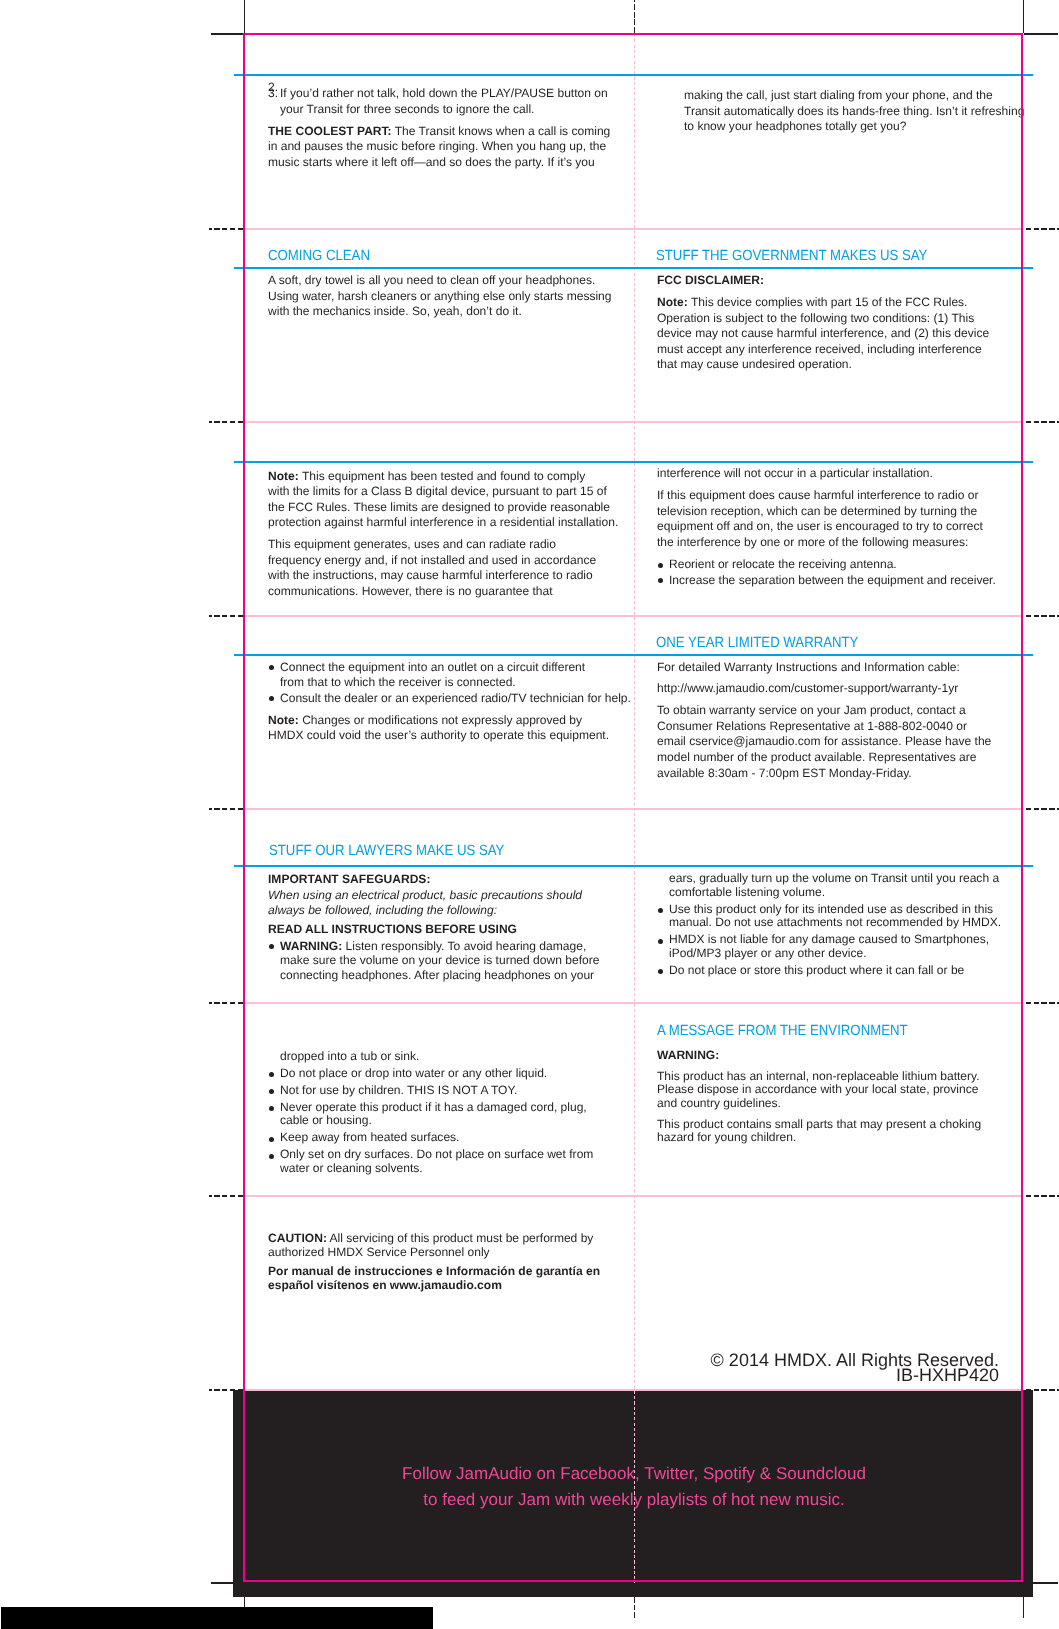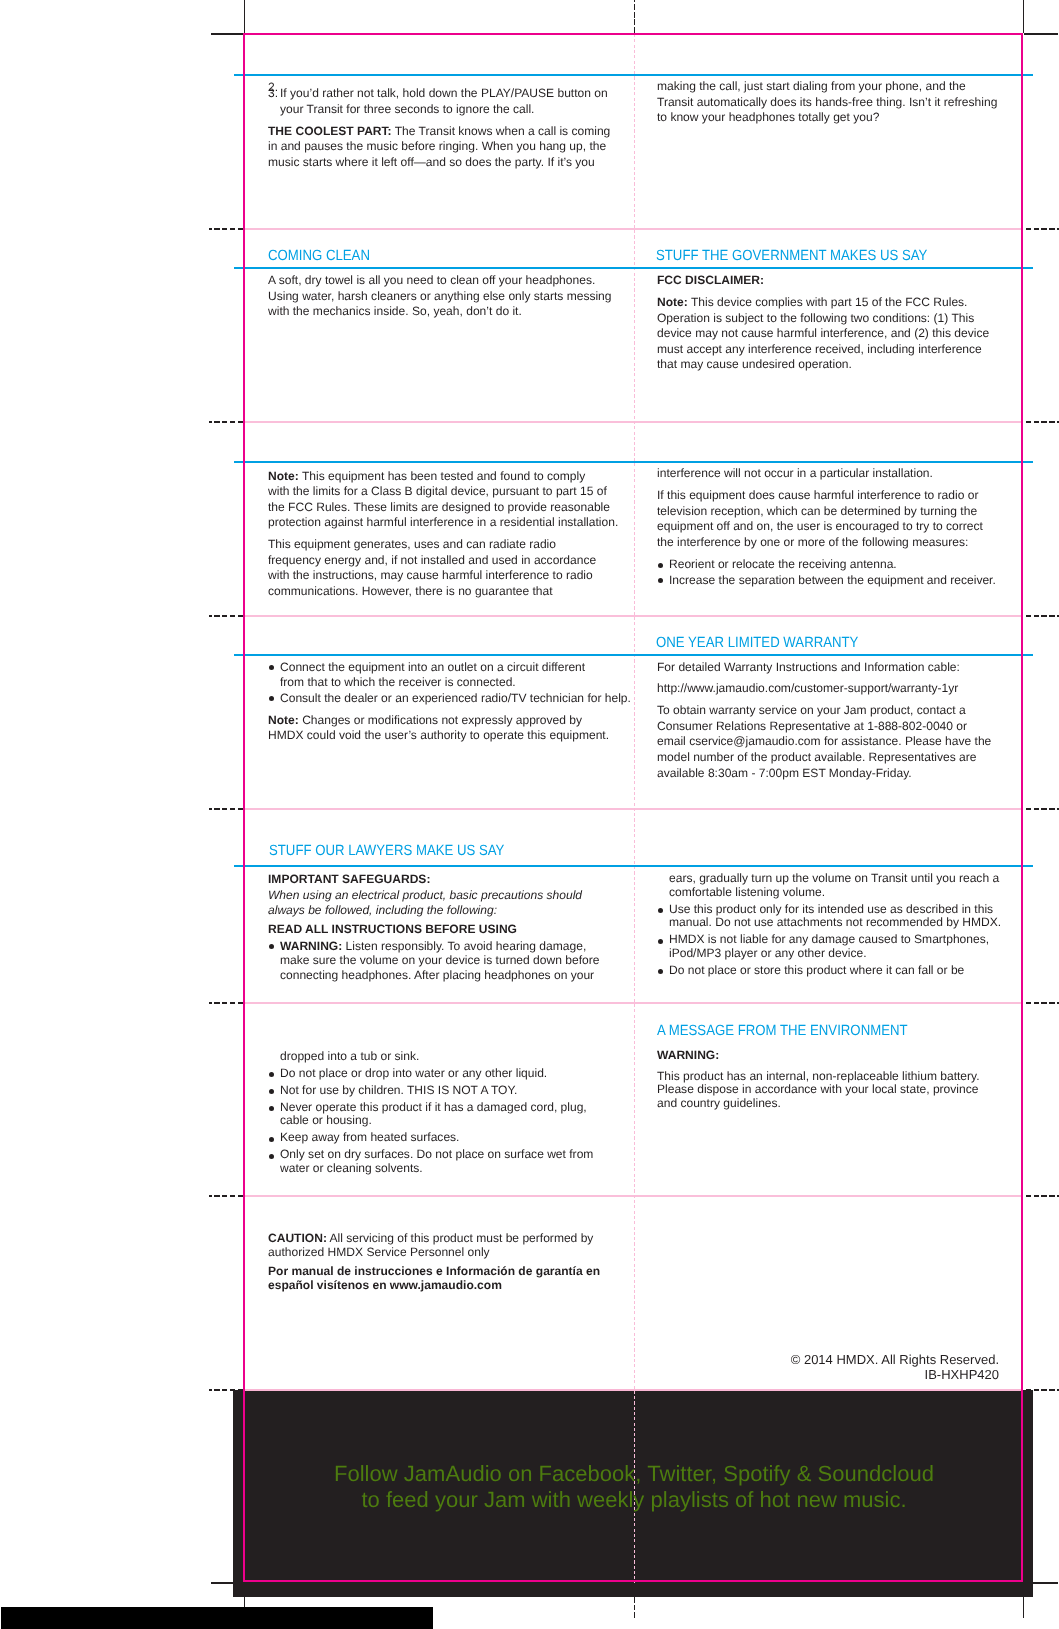--- a/index.html
+++ b/index.html
@@ -58,26 +58,26 @@
   .tx.tight6{line-height:13.5px;}
   .tx.tight6 > * + *{margin-top:7.3px !important;}
   .tight{line-height:13.6px;}
   .tx.tight > .bl + .bl,
   .tx.tight > * + *{margin-top:3.4px !important;}
   
   .sm{font-size:12.05px;line-height:13.5px;}
   .sm > * + *{margin-top:6.4px !important;}
 
   
-  .cover-txt{position:absolute;z-index:3;color:#4d7c0f;text-align:center;
-             font-size:22px;line-height:25.7px;letter-spacing:0.02px;
+  .cover-txt{position:absolute;z-index:3;color:#ec4899;text-align:center;
+             font-size:17px;line-height:25.7px;letter-spacing:0.02px;
              -webkit-font-smoothing:antialiased;
              transform:translateZ(0);}
   .blackbar{position:absolute;background:#000000;z-index:5;}
-  .copyright{position:absolute;z-index:3;text-align:right;font-size:13px;line-height:14.5px;}
+  .copyright{position:absolute;z-index:3;text-align:right;font-size:18px;line-height:14.5px;}
 </style>
 </head>
 <body>
 
 <div id="sheet">
 
   <div class="bleed" style="left:232.8px;top:1390px;width:800.2px;height:206.5px;"></div>
 
   <div class="guide-h" style="top:227.5px;"></div>
   <div class="guide-h" style="top:421.3px;"></div>
@@ -127,21 +127,21 @@
   <div class="tx L" style="top:80.2px;">
     <div class="nl">
       <span class="marker">2.</span>
     </div>
     <div class="nl">
       <span class="marker">3.</span>
       <span>If you’d rather not talk, hold down the PLAY/PAUSE button on<br>your Transit for three seconds to ignore the call.</span>
     </div>
     <p><b>THE COOLEST PART:</b><span> The Transit knows when a call is coming<br>in and pauses the music before ringing. When you hang up, the<br>music starts where it left off—and so does the party. If it’s you</span></p>
   </div>
-  <div class="tx R" style="top:79px;">
+  <div class="tx R" style="top:88px;margin-left:27px;">
     <p>making the call, just start dialing from your phone, and the<br>Transit automatically does its hands-free thing. Isn’t it refreshing<br>to know your headphones totally get you?</p>
   </div>
 
   <div class="hd" style="left:268.1px;top:248.6px;">COMING CLEAN</div>
   <div class="tx L" style="top:273.3px;">
     <p>A soft, dry towel is all you need to clean off your headphones.<br>Using water, harsh cleaners or anything else only starts messing<br>with the mechanics inside. So, yeah, don’t do it.</p>
   </div>
   <div class="hd" style="left:656.1px;top:248.6px;">STUFF THE GOVERNMENT MAKES US SAY</div>
   <div class="tx R" style="top:273.3px;">
     <p><b>FCC DISCLAIMER:</b></p>
@@ -229,20 +229,21 @@
     </div>
     <div class="bl">
       <span class="marker">•</span>
       <span>Only set on dry surfaces. Do not place on surface wet from<br>water or cleaning solvents.</span>
     </div>
   </div>
   <div class="hd" style="left:657.4px;top:1024.4px;">A MESSAGE FROM THE ENVIRONMENT</div>
   <div class="tx R tight6" style="top:1049.1px;">
     <p><b>WARNING:</b></p>
     <p>This product has an internal, non-replaceable lithium battery.<br>Please dispose in accordance with your local state, province<br>and country guidelines.</p>
+    <p>This product contains small parts that may present a choking<br>hazard for young children.</p>
   </div>
 
   <div class="tx L sm" style="top:1232px;">
     <p><b>CAUTION:</b><span> All servicing of this product must be performed by<br>authorized HMDX Service Personnel only</span></p>
     <p><b>Por manual de instrucciones e Información de garantía en<br>español visítenos en www.jamaudio.com</b></p>
   </div>
   <div class="copyright" style="left:655px;top:1353.1px;width:344px;">
     <div>© 2014 HMDX. All Rights Reserved.</div>
     <div>IB-HXHP420</div>
   </div>

